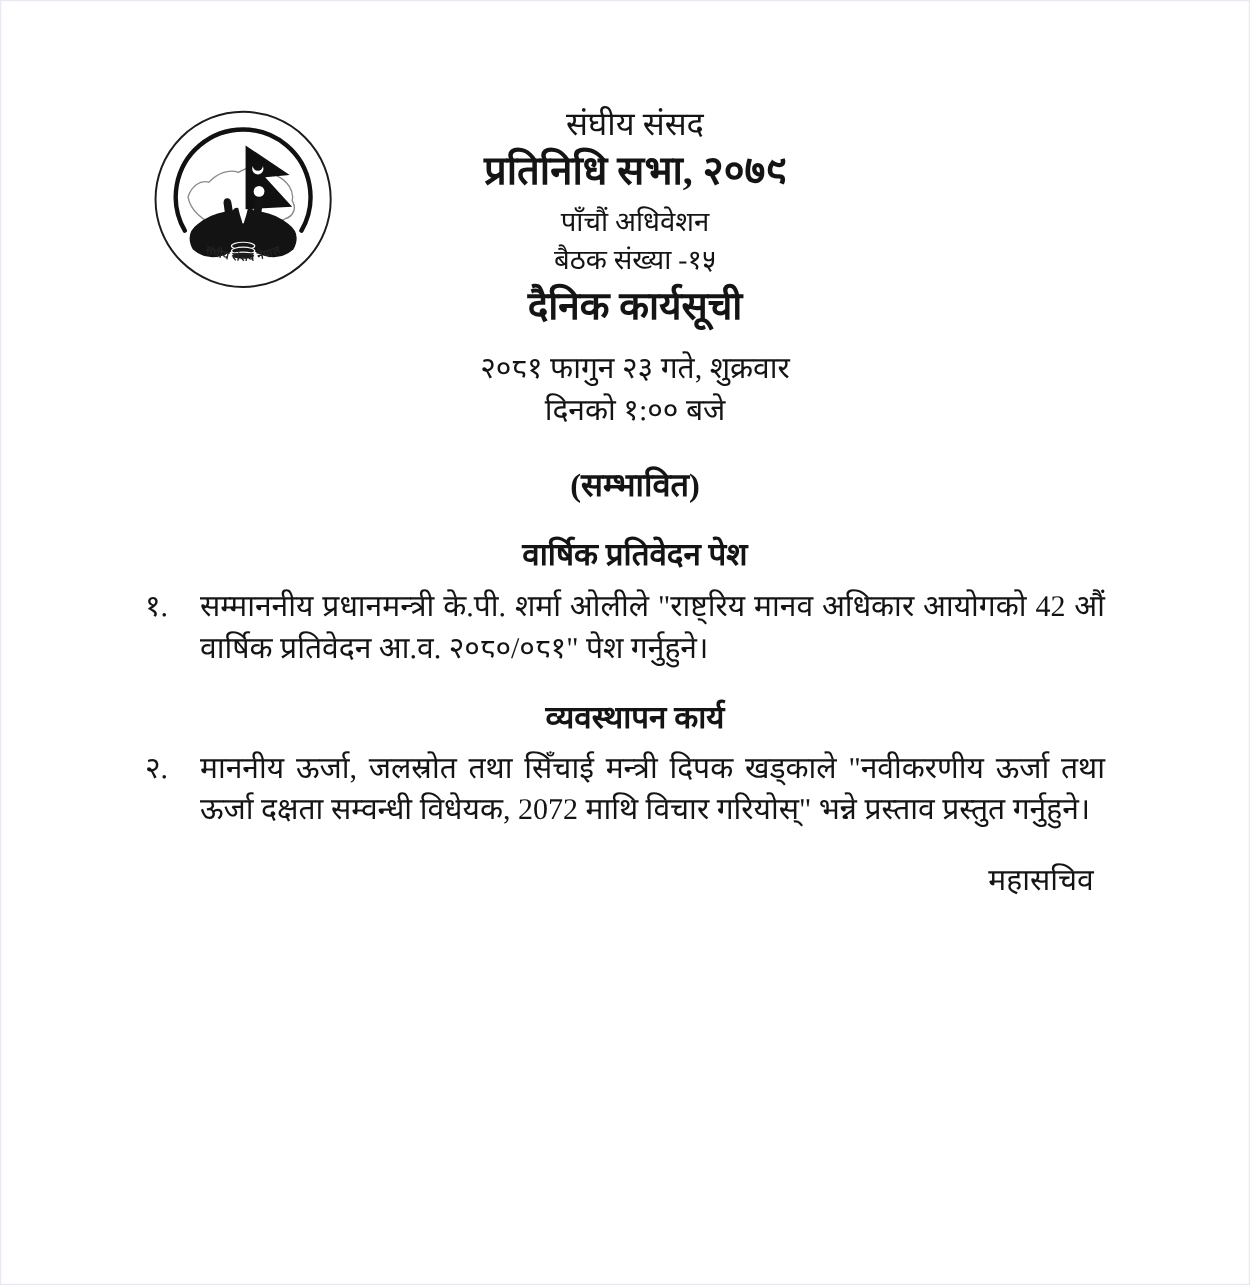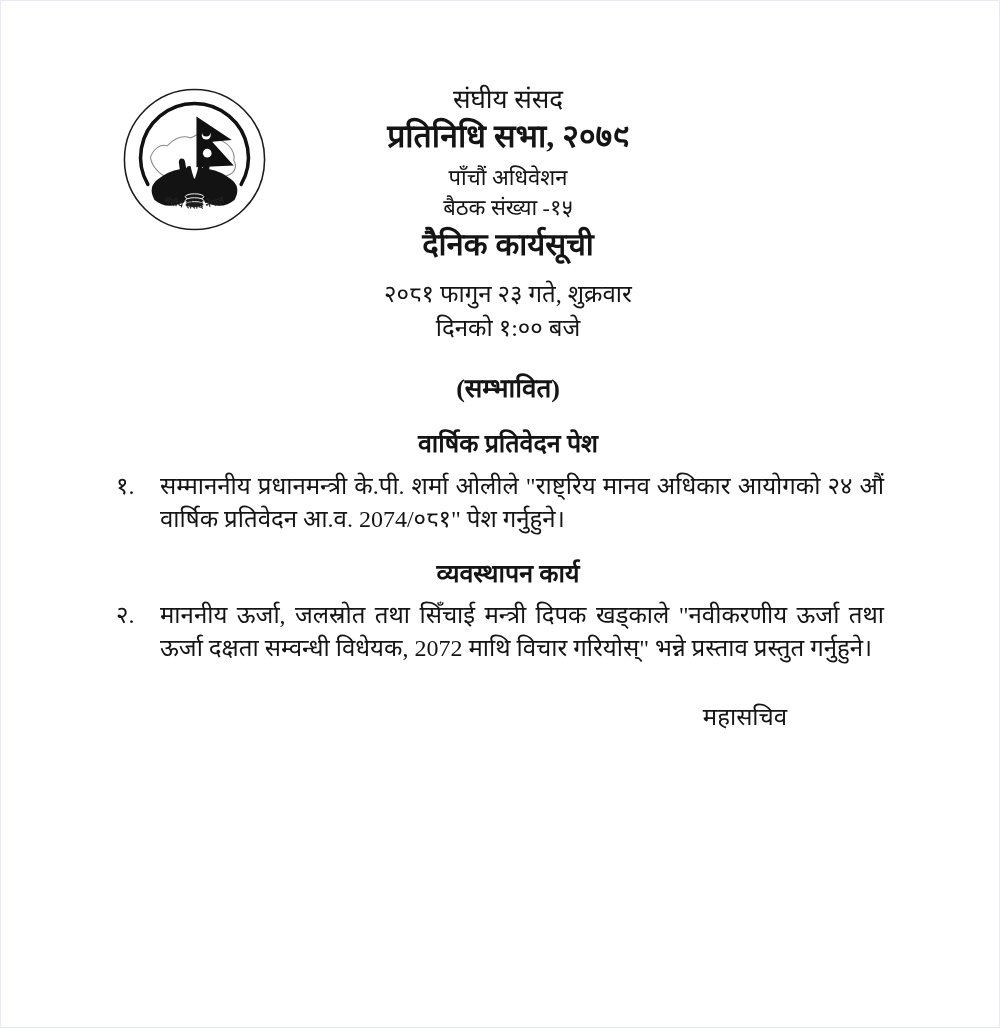--- a/index.html
+++ b/index.html
@@ -59,21 +59,21 @@
   .signature-block {
     position: absolute;
     left: 615px;
     top: 688px;
     width: 260px;
     text-align: center;
     font-size: 24px;
     line-height: 32px;
   }
   .sig-name  { display: block; }
-  .sig-title { display: block; margin-top: 13px; }
+  .sig-title { display: block; margin-top: 1px; text-align: right; }
 
   .emblem {
     position: absolute;
     left: 121px;
     top: 86px;
     width: 147px;
     height: 147px;
   }
 </style>
 </head>
@@ -135,21 +135,21 @@
   <div class="centered-line h-line3">पाँचौं अधिवेशन</div>
   <div class="centered-line h-line4">बैठक संख्या -१५</div>
   <div class="centered-line h-line5">दैनिक कार्यसूची</div>
   <div class="centered-line h-date">२०८१ फागुन २३ गते, शुक्रवार</div>
   <div class="centered-line h-time">दिनको १:०० बजे</div>
   <div class="centered-line h-tent">(सम्भावित)</div>
 
   <div class="centered-line sec1-head">वार्षिक प्रतिवेदन पेश</div>
   <div class="agenda-item item-1">
     <div class="item-number">१.</div>
-    <div class="item-text">सम्माननीय प्रधानमन्त्री के.पी. शर्मा ओलीले "राष्ट्रिय मानव अधिकार आयोगको २४ औं वार्षिक प्रतिवेदन आ.व. 2074/०८१" पेश गर्नुहुने।</div>
+    <div class="item-text">सम्माननीय प्रधानमन्त्री के.पी. शर्मा ओलीले "राष्ट्रिय मानव अधिकार आयोगको 42 औं वार्षिक प्रतिवेदन आ.व. २०८०/०८१" पेश गर्नुहुने।</div>
   </div>
 
   <div class="centered-line sec2-head">व्यवस्थापन कार्य</div>
   <div class="agenda-item item-2">
     <div class="item-number">२.</div>
     <div class="item-text">माननीय ऊर्जा, जलस्रोत तथा सिँचाई मन्त्री दिपक खड्काले "नवीकरणीय ऊर्जा तथा ऊर्जा दक्षता सम्वन्धी विधेयक, 2072 माथि विचार गरियोस्" भन्ने प्रस्ताव प्रस्तुत गर्नुहुने।</div>
   </div>
 
   <div class="signature-block">
     <span class="sig-title">महासचिव</span>

